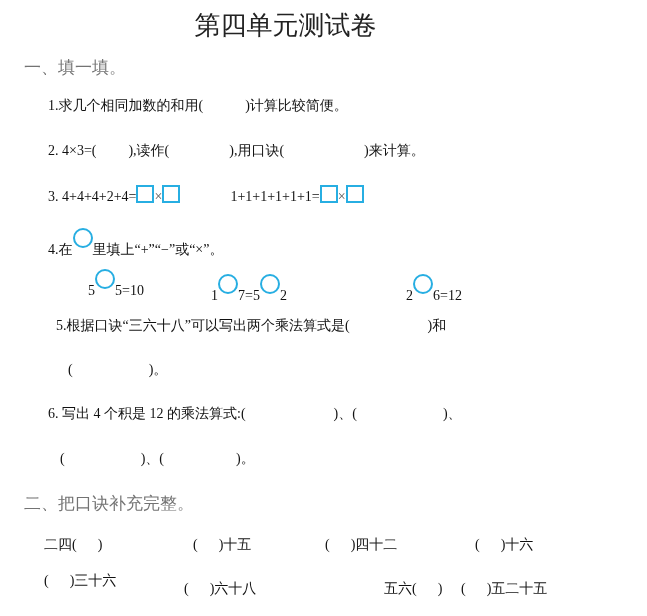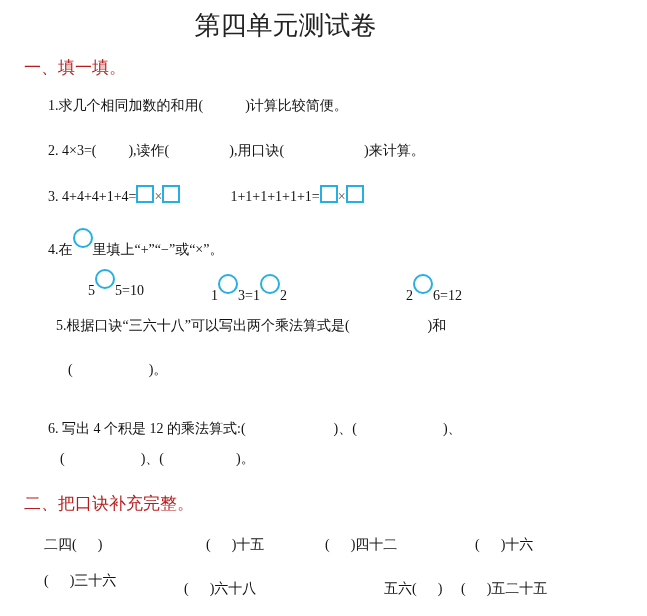--- a/index.html
+++ b/index.html
@@ -1,55 +1,55 @@
 <!DOCTYPE html>
 <html><head>
 <meta charset="utf-8">
 <style>
   html, body { margin:0; padding:0; background:#ffffff; }
   body { width:647px; height:616px; position:relative; overflow:hidden;
          font-family:"DejaVu Serif", "Liberation Serif", serif; color:#111; }
   .abs { position:absolute; white-space:pre; }
   .title { top:8px; left:0; width:571px; text-align:center; font-size:26px; color:#222; }
-  .section { font-size:17px; color:#b91c1c; }
+  .section { font-size:17px; color:#737373; }
   .q { font-size:14px; color:#111;font-family:Liberation Serif, serif; }
   .box { display:inline-block; width:18px; height:18px; border:2px solid #27aee2;
          box-sizing:border-box; vertical-align:-2px; }
   .circ { display:inline-block; width:20px; height:20px; border:2px solid #27aee2;
           border-radius:50%; box-sizing:border-box; vertical-align:6px; }
   .x { color:#555; }
 </style>
 </head>
 <body>
 
 <div class="abs title">第四单元测试卷</div>
 
 <div class="abs section" style="top:56px;left:24px;">一、填一填。</div>
 
 <div class="abs q" style="top:97px;left:48px;"><span>1.</span><span>求几个相同加数的和用(</span><span style="display:inline-block;width:42px"></span><span>)计算比较简便。</span></div>
 
 <div class="abs q" style="top:142px;left:48px;"><span>2.</span> <span>4×3=(</span><span style="display:inline-block;width:32px"></span><span>),读作(</span><span style="display:inline-block;width:60px"></span><span>),用口诀(</span><span style="display:inline-block;width:80px"></span><span>)来计算。</span></div>
 
-<div class="abs q" style="top:185px;left:48px;"><span>3.</span> <span>4+4+4+1+4=</span><span class="box"></span><span class="x">×</span><span class="box"></span><span style="display:inline-block;width:50px"></span><span>1+1+1+1+1+1=</span><span class="box"></span><span class="x">×</span><span class="box"></span></div>
+<div class="abs q" style="top:185px;left:48px;"><span>3.</span> <span>4+4+4+2+4=</span><span class="box"></span><span class="x">×</span><span class="box"></span><span style="display:inline-block;width:50px"></span><span>1+1+1+1+1+1=</span><span class="box"></span><span class="x">×</span><span class="box"></span></div>
 
 <div class="abs q" style="top:228px;left:48px;"><span>4.</span><span>在</span><span class="circ"></span><span>里填上“+”“−”或“×”。</span></div>
 
 <div class="abs q" style="top:269px;left:68px;margin-left:20px;"><span>5</span><span class="circ"></span><span>5=10</span></div>
-<div class="abs q" style="top:274px;left:211px;"><span>1</span><span class="circ"></span><span>3=1</span><span class="circ"></span><span>2</span></div>
+<div class="abs q" style="top:274px;left:211px;"><span>1</span><span class="circ"></span><span>7=5</span><span class="circ"></span><span>2</span></div>
 <div class="abs q" style="top:274px;left:406px;"><span>2</span><span class="circ"></span><span>6=12</span></div>
 
 <div class="abs q" style="top:317px;left:56px;"><span>5.</span><span>根据口诀“三六十八”可以写出两个乘法算式是(</span><span style="display:inline-block;width:78px"></span><span>)和</span></div>
 <div class="abs q" style="top:361px;left:68px;"><span>(</span><span style="display:inline-block;width:76px"></span><span>)。</span></div>
 
-<div class="abs q" style="top:420px;left:48px;"><span>6.</span> <span>写出 4 个积是 12 的乘法算式:(</span><span style="display:inline-block;width:88px"></span><span>)、(</span><span style="display:inline-block;width:86px"></span><span>)、</span></div>
+<div class="abs q" style="top:405px;left:48px;"><span>6.</span> <span>写出 4 个积是 12 的乘法算式:(</span><span style="display:inline-block;width:88px"></span><span>)、(</span><span style="display:inline-block;width:86px"></span><span>)、</span></div>
 <div class="abs q" style="top:450px;left:60px;"><span>(</span><span style="display:inline-block;width:76px"></span><span>)、(</span><span style="display:inline-block;width:72px"></span><span>)。</span></div>
 
 <div class="abs section" style="top:492px;left:24px;">二、把口诀补充完整。</div>
 
 <div class="abs q" style="top:536px;left:44px;">二四(      )</div>
-<div class="abs q" style="top:536px;left:206px;">(      )十五</div>
+<div class="abs q" style="top:536px;left:193px;">(      )十五</div>
 <div class="abs q" style="top:536px;left:325px;">(      )四十二</div>
 <div class="abs q" style="top:536px;left:475px;">(      )十六</div>
 
 <div class="abs q" style="top:572px;left:44px;">(      )三十六</div>
 <div class="abs q" style="top:580px;left:184px;">(      )六十八</div>
 <div class="abs q" style="top:580px;left:338px;margin-left:46px;">五六(      )</div>
 <div class="abs q" style="top:580px;left:461px;">(      )五二十五</div>
 
 </body></html>

